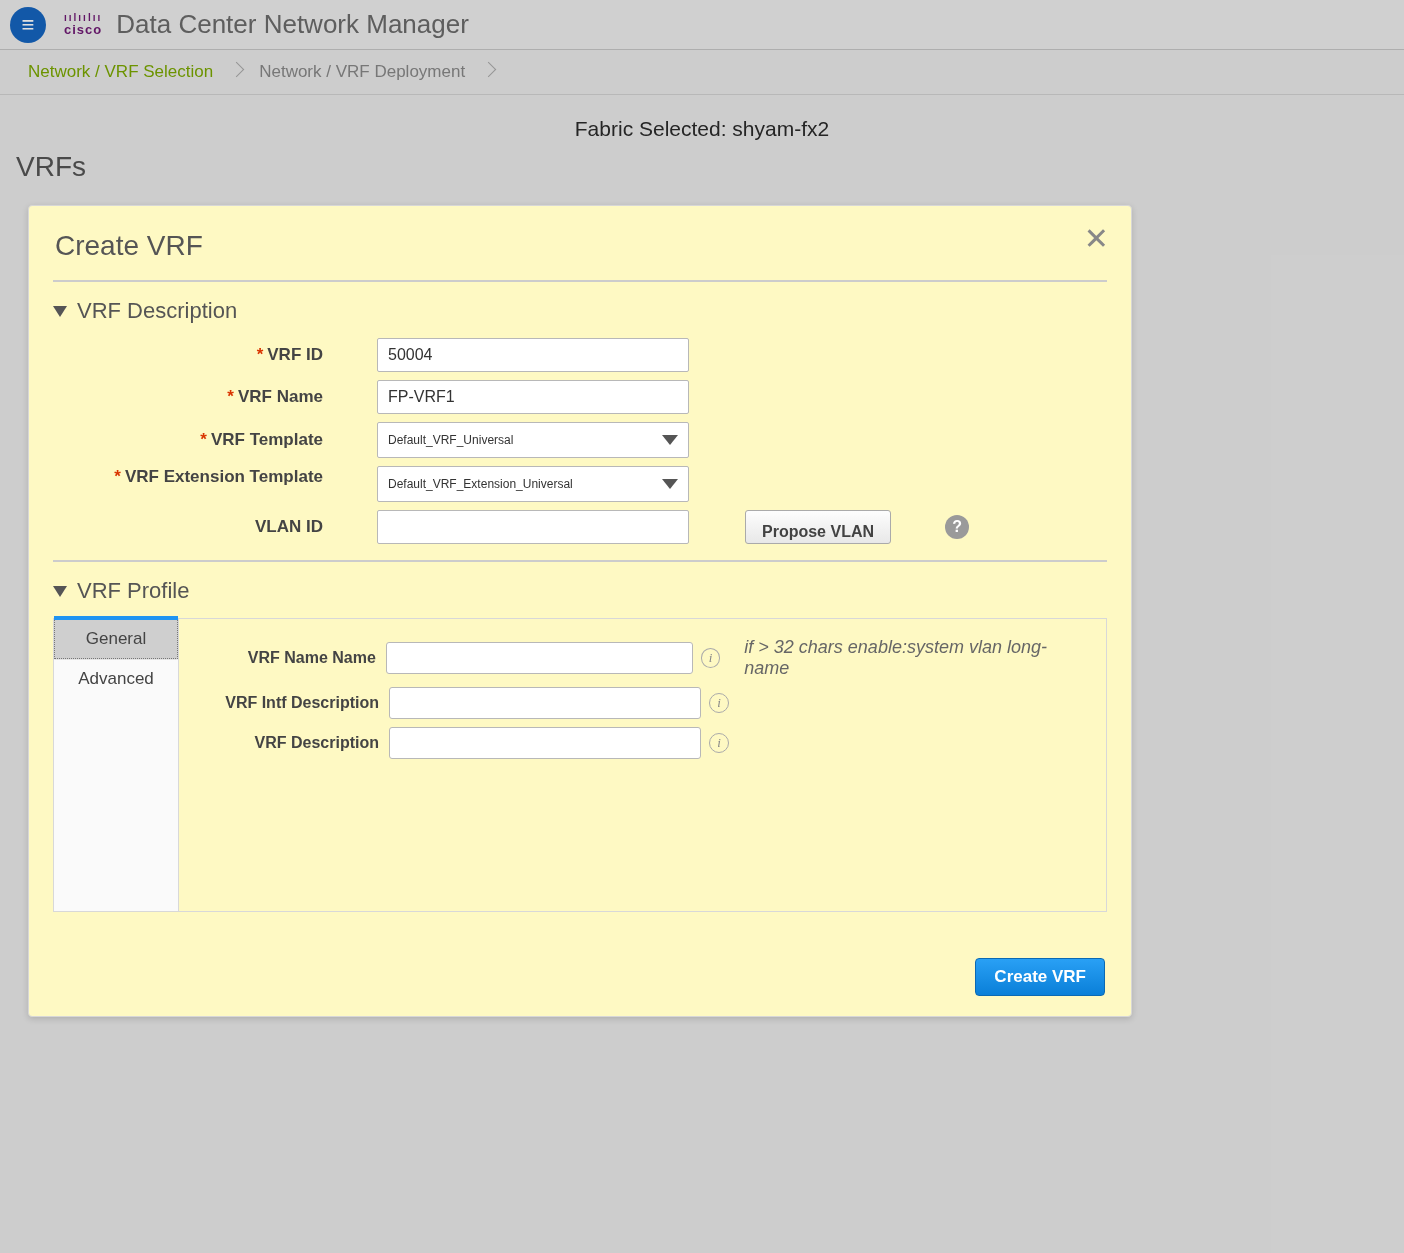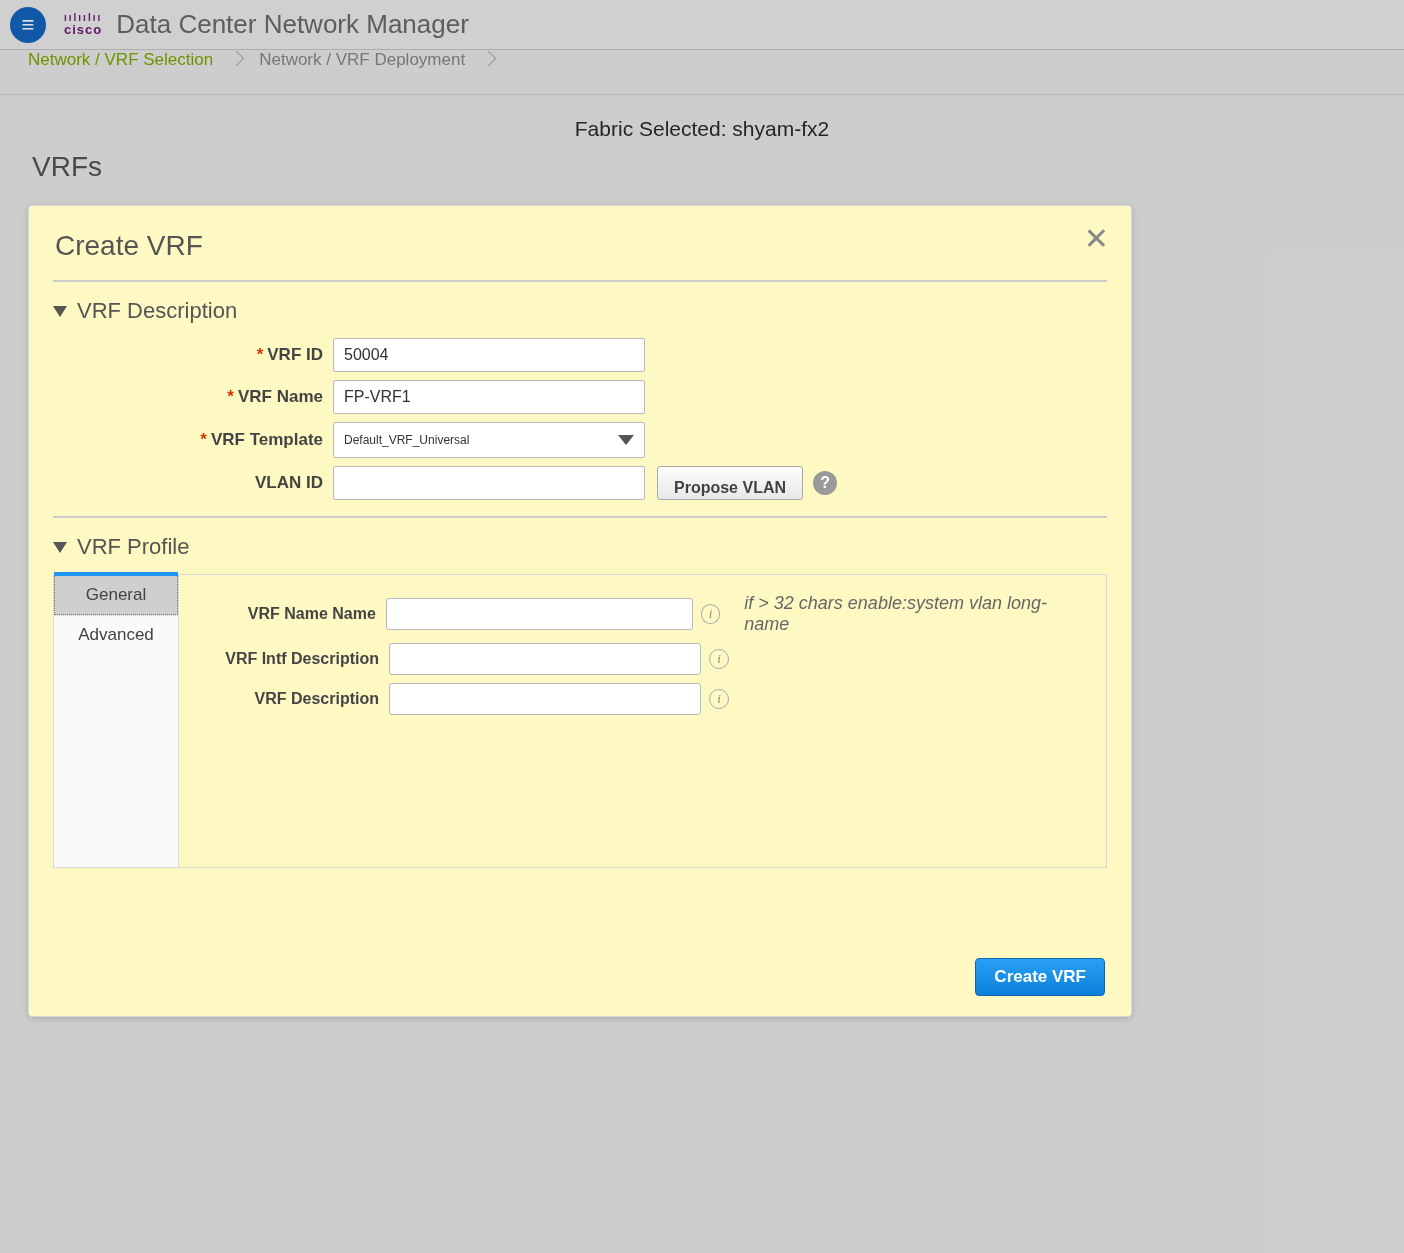--- a/index.html
+++ b/index.html
@@ -42,33 +42,33 @@
   .cisco-logo{
     font-weight:700;letter-spacing:1px;font-size:13px;color:#701a75;
     line-height:1;margin-right:14px;
   }
   .cisco-bars{font-size:10px;letter-spacing:2px;display:block;}
   .app-title{font-size:26px;color:#6b6b6b;font-weight:400;}
 
   
   .crumbs{
     height:45px;border-bottom:1px solid #d2d2d2;
-    display:flex;align-items:flex-start;padding-left:28px;font-size:17px;
+    display:flex;align-items:center;padding-left:28px;font-size:17px;
   }
   .crumb-active{color:var(--accent-green);}
   .crumb{color:#888;}
   .chev{width:22px;height:22px;margin:0 12px;position:relative;}
   .chev::before{
     content:"";position:absolute;top:3px;left:6px;width:10px;height:10px;
     border-top:1px solid #aaa;border-right:1px solid #aaa;transform:rotate(45deg);
   }
 
   
   .fabric-line{text-align:center;font-size:21px;color:#2b2b2b;padding:22px 0 6px;}
-  .page-title{font-size:28px;color:#555;padding:4px 0 10px 32px;}
+  .page-title{font-size:28px;color:#555;padding:4px 0 10px 16px;}
 
   
   .scrim{
     position:absolute;top:0;left:0;right:0;bottom:0;
     background:rgba(0,0,0,.12);
     width:1404px;height:1253px;
   }
   .backdrop{position:relative;width:1404px;height:1253px;}
 
   .modal{
@@ -85,21 +85,21 @@
   .rule{border:0;border-top:2px solid var(--line);margin:0 0 16px;}
 
   .section-h{
     display:flex;align-items:center;font-size:22px;color:#555;margin:6px 0 14px;
   }
   .tri{
     width:0;height:0;border-left:7px solid transparent;border-right:7px solid transparent;
     border-top:11px solid #555;margin-right:10px;
   }
 
-  .form-row{display:flex;align-items:center;margin-bottom:8px;}
+  .form-row{display:flex;align-items:center;margin-bottom:8px;gap:44px;}
   .form-label{
     width:280px;text-align:right;font-size:17px;color:#444;font-weight:600;
     padding-right:10px;
   }
   .req{color:var(--req);margin-right:4px;}
   .textbox{
     width:312px;height:34px;border:1px solid var(--border);border-radius:2px;
     padding:0 10px;font-size:16px;color:#333;background:#fff;
   }
   .select{
@@ -207,20 +207,27 @@
     </div>
 
     <div class="form-row">
       <div class="form-label"><span class="req">*</span><span>VRF Template</span></div>
       <div class="select">
         <span>Default_VRF_Universal</span>
         <span class="dd"></span>
       </div>
     </div>
 
+    <div class="form-row" style="align-items:flex-start;">
+      <div class="form-label" style="line-height:1.3;"><span class="req">*</span><span>VRF Extension Template</span></div>
+      <div class="select">
+        <span>Default_VRF_Extension_Universal</span>
+        <span class="dd"></span>
+      </div>
+    </div>
 
     <div class="form-row">
       <div class="form-label"><span>VLAN ID</span></div>
       <input class="textbox" value="" style="">
       <button class="btn">Propose VLAN</button>
       <span class="help">?</span>
     </div>
 
     <hr class="rule" style="margin-top:16px;">
 

